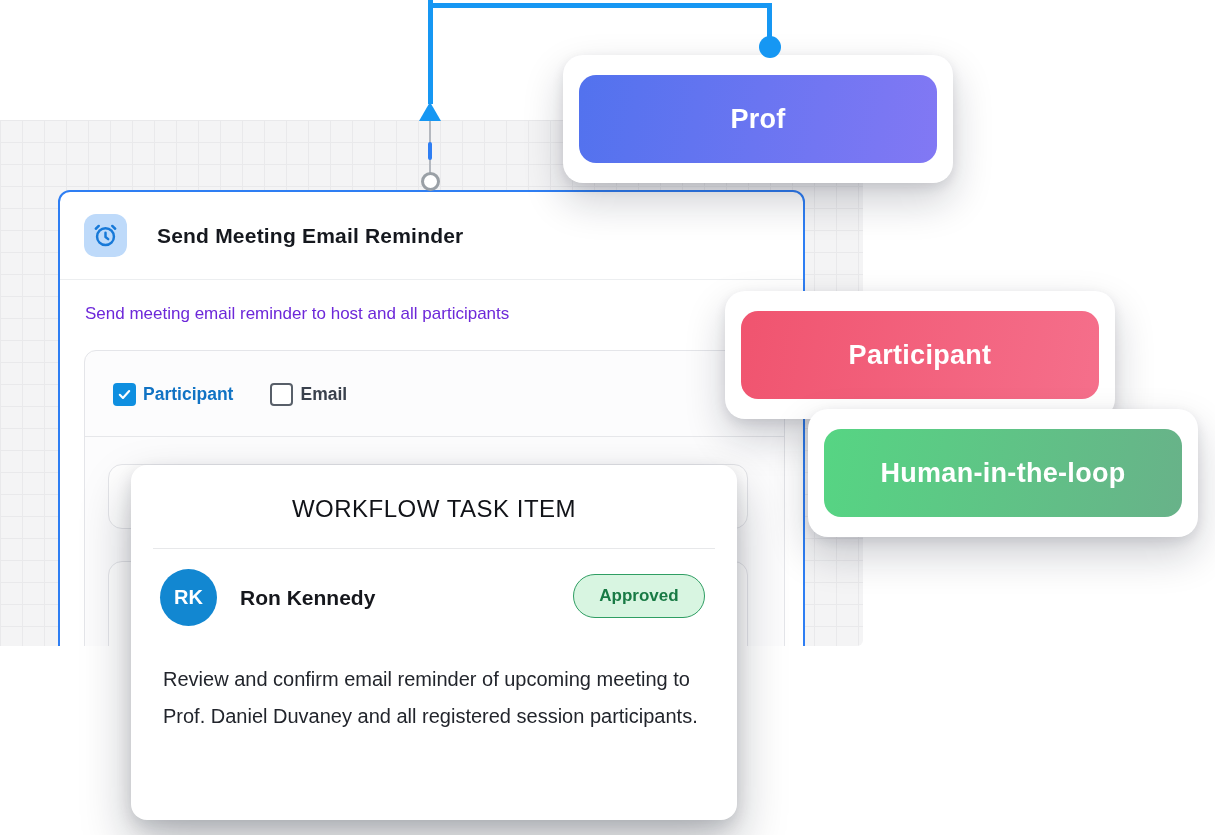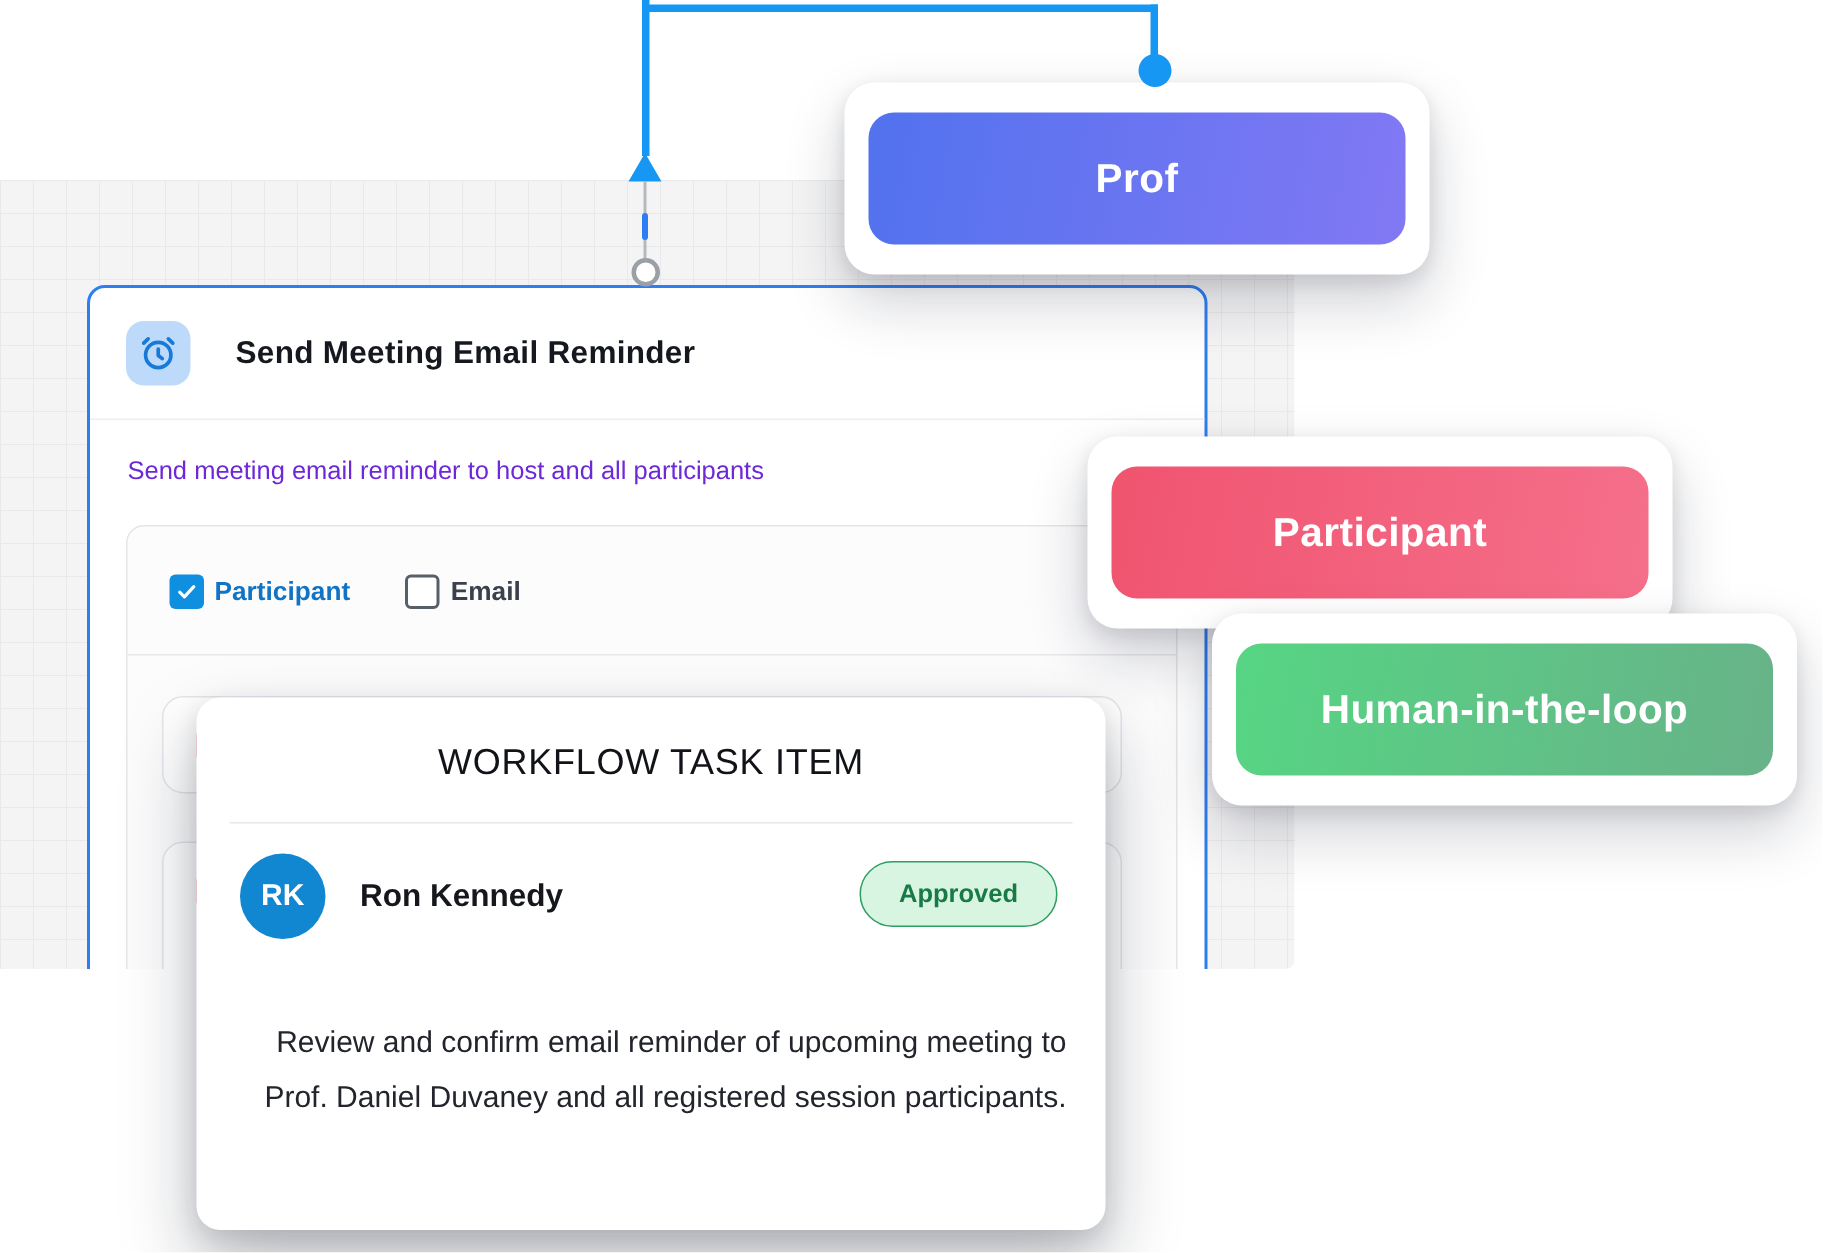--- a/index.html
+++ b/index.html
@@ -105,22 +105,22 @@
     display:flex; align-items:center; justify-content:center;
   }
   .task-name { position:absolute; left:109px; top:104px; height:57px; display:flex; align-items:center; font-size:21px; font-weight:700; color:#15171c; }
   .status-badge {
     position:absolute; left:442px; top:109px; width:132px; height:44px; border-radius:22px;
     background:#d8f5e1; border:1.5px solid #2f9e63;
     display:flex; align-items:center; justify-content:center;
     color:#187a44; font-size:17px; font-weight:700;
   }
   .task-desc {
-    position:absolute; left:32px; top:212px; width:548px;
-    font-size:20px; line-height:37px; color:#22252c;text-align:right;
+    position:absolute; left:32px; top:196px; width:548px;
+    font-size:20px; line-height:37px; color:#22252c;
   }
 </style>
 </head>
 <body>
 
 <div class="stage">
 
   <div class="canvas">
 
     <div class="node-card">

